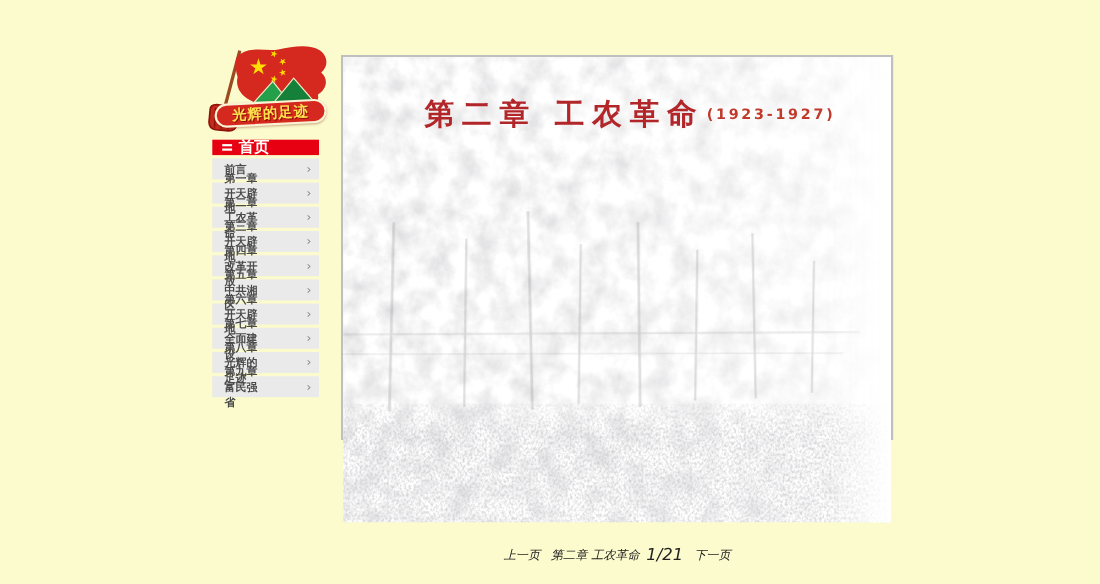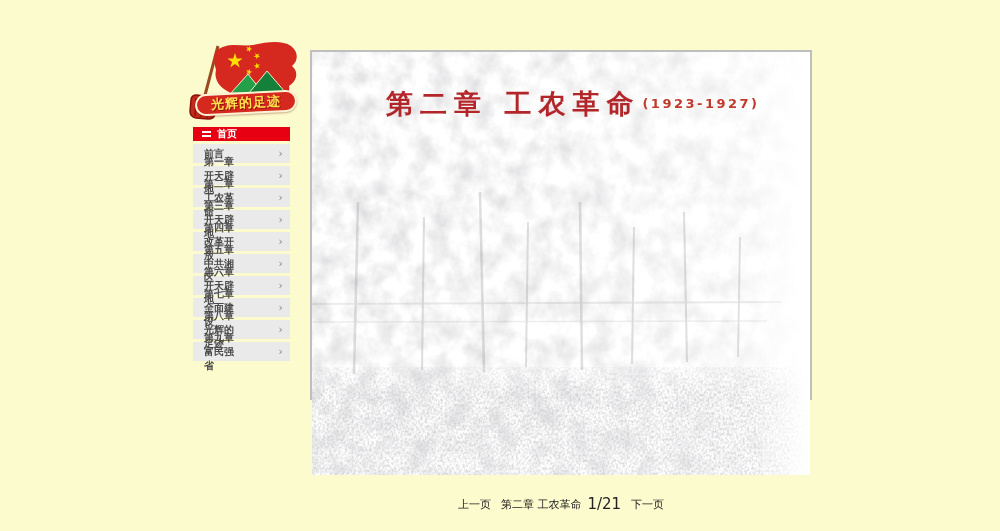--- a/index.html
+++ b/index.html
@@ -14,21 +14,21 @@
   .logo-banner { position:absolute; left:12px; top:52px; width:102px; height:22px;
     background:#D5281E; border:2px solid #FBF3D5; border-radius:11px;
     transform:rotate(-3deg); display:flex; align-items:center; justify-content:center;
     box-shadow:0 1px 2px rgba(120,30,10,.35); }
   .logo-banner span { color:#FFE14D; font-size:13px; font-weight:bold; letter-spacing:1px;
     text-shadow:1px 1px 0 #8E1008; white-space:nowrap; }
 
   
   .sidebar { position:absolute; left:193px; top:127px; width:97px; }
   .side-home { height:14px; background:#E60012; color:#fff; display:flex; align-items:center;
-    padding-left:9px; gap:6px; font-size:10px; font-weight:bold; }
+    padding-left:9px; gap:6px; font-size:14px; font-weight:bold; }
   .menu-icon { display:inline-flex; flex-direction:column; gap:2px; }
   .menu-icon i { display:block; width:9px; height:2px; background:#fff; }
   .side-items { margin-top:3px; }
   .side-item { height:19px; margin-bottom:3px; background:#EAEAEA; display:flex;
     align-items:center; justify-content:space-between; padding:0 7px 0 11px;
     font-size:10px; font-weight:bold; color:#4A4A4A; cursor:pointer;gap:40px; }
   .side-item .arrow { color:#8A8A8A; font-size:11px; font-weight:normal; line-height:1; }
 
   
   .content { position:absolute; left:310px; top:50px; width:502px; height:350px;
@@ -38,21 +38,21 @@
   .content-title { color:#B2262A; font-size:27px; font-weight:bold; letter-spacing:7px;
     white-space:nowrap; }
   .content-title .years { font-size:13px; letter-spacing:2.5px; color:#C0392B;
     vertical-align:5px; margin-left:2px; }
   .content-text { margin-top:9px; font-size:12.5px; line-height:29px; color:#333;
     text-indent:2em; text-align:justify; }
 
   
   .pagination { position:absolute; left:310px; top:497px; width:502px;
     display:flex; align-items:center; justify-content:center; gap:10px;
-    font-size:11px; color:#222; }
+    font-size:11px; color:#222;font-style:italic; }
   .pagination a { color:#222; text-decoration:none; cursor:pointer; }
   .pagination .pageno { font-size:15px; line-height:1; margin-left:-4px; }
 </style>
 </head>
 <body>
 
 <div class="page">
 
   <div class="logo">
     <svg viewBox="0 0 124 86" aria-hidden="true">

